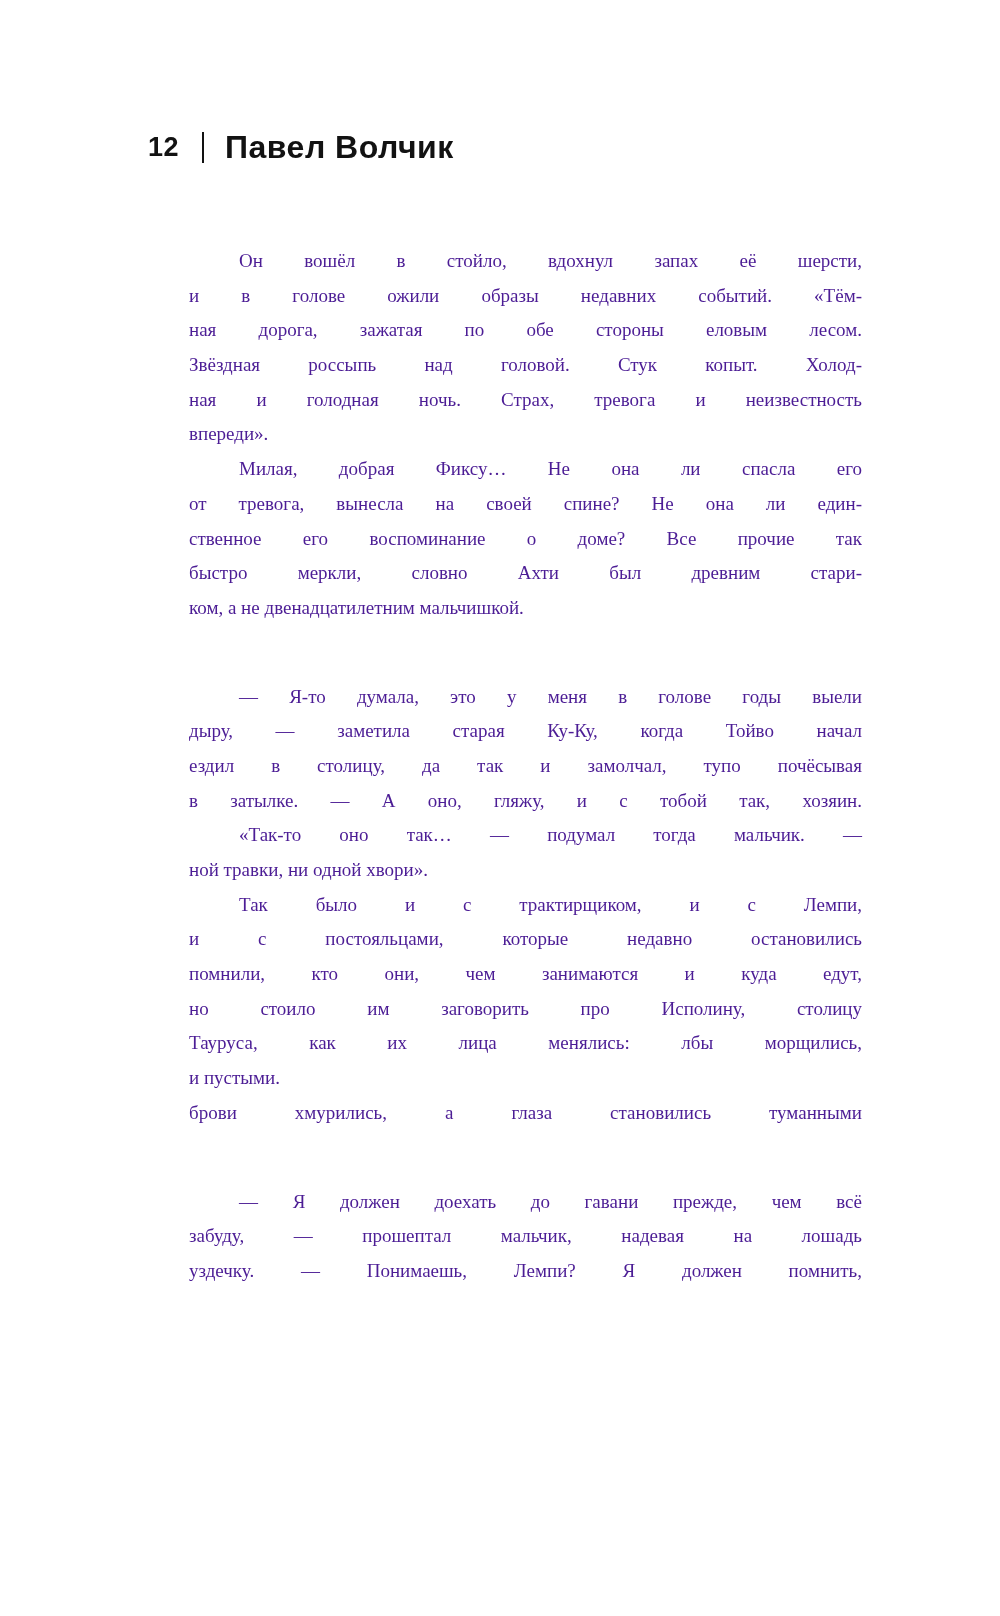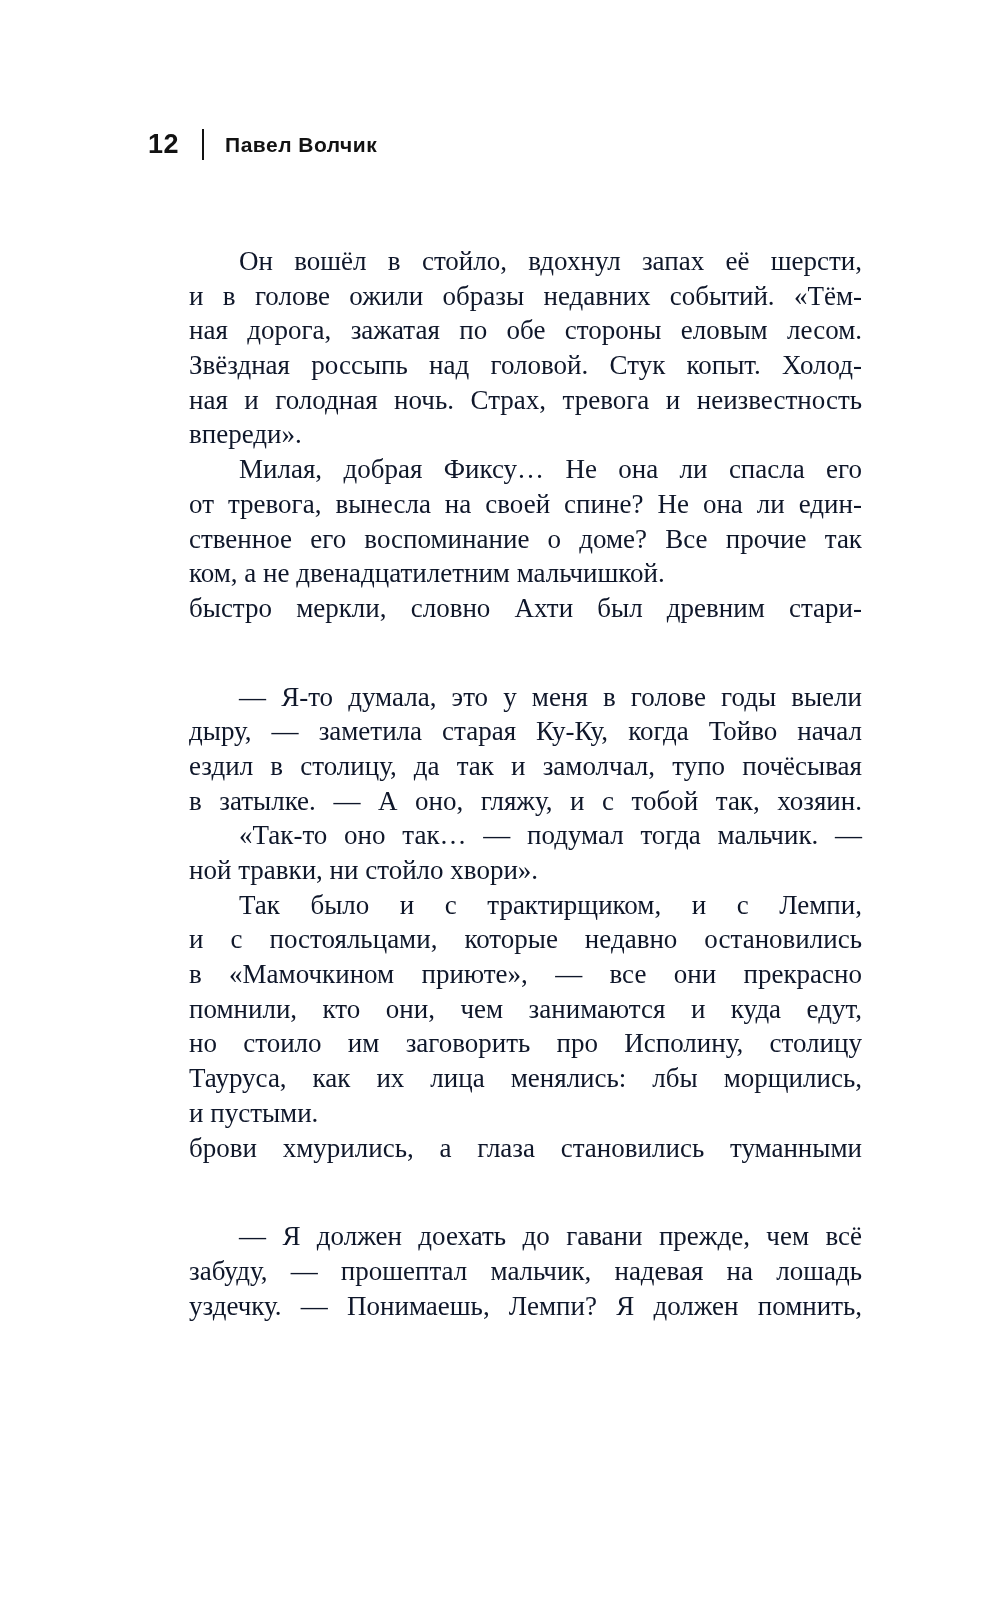--- a/index.html
+++ b/index.html
@@ -30,31 +30,31 @@
   .page-number {
     font-size: 27px;
   }
   .header-divider {
     width: 2px;
     height: 31px;
     background: #121212;
     margin: 0 21px 0 23px;
   }
   .running-title {
-    font-size: 21px;
+    font-size: 32px;
   }
   .page-body {
     position: absolute;
     left: 189px;
     top: 244px;
     width: 673px;
     font-family: "Liberation Serif", serif;
-    font-size: 27px;
+    font-size: 19px;
     line-height: 34.7px;
-    color: #0f172a;
+    color: #4c1d95;
   }
   .para { margin: 0; }
   .para.space-before { margin-top: 54px; }
   .line {
     height: 34.7px;
     text-align: justify;
     text-align-last: justify;
     white-space: nowrap;
   }
   .line.last { text-align-last: left; }
@@ -76,37 +76,36 @@
         <div class="line">и в голове ожили образы недавних событий. «Тём-</div>
         <div class="line">ная дорога, зажатая по обе стороны еловым лесом.</div>
         <div class="line">Звёздная россыпь над головой. Стук копыт. Холод-</div>
         <div class="line">ная и голодная ночь. Страх, тревога и неизвестность</div>
         <div class="line last">впереди».</div>
       </div>
       <div class="para">
         <div class="line indent">Милая, добрая Фиксу… Не она ли спасла его</div>
         <div class="line">от тревога, вынесла на своей спине? Не она ли един-</div>
         <div class="line">ственное его воспоминание о доме? Все прочие так</div>
+        <div class="line">быстро меркли, словно Ахти был древним стари-</div>
         <div class="line last">ком, а не двенадцатилетним мальчишкой.</div>
-        <div class="line">быстро меркли, словно Ахти был древним стари-</div>
       </div>
       <div class="para space-before">
         <div class="line indent">— Я-то думала, это у меня в голове годы выели</div>
         <div class="line">дыру, — заметила старая Ку-Ку, когда Тойво начал</div>
         <div class="line">ездил в столицу, да так и замолчал, тупо почёсывая</div>
         <div class="line">в затылке. — А оно, гляжу, и с тобой так, хозяин.</div>
       </div>
       <div class="para">
         <div class="line indent">«Так-то оно так… — подумал тогда мальчик. —</div>
-        <div class="line last">ной травки, ни стойло хвори».</div>
+        <div class="line last">ной травки, ни одной хвори».</div>
       </div>
       <div class="para">
         <div class="line indent">Так было и с трактирщиком, и с Лемпи,</div>
         <div class="line">и с постояльцами, которые недавно остановились</div>
-        <div class="line">в «Мамочкином приюте», — все они прекрасно</div>
         <div class="line">помнили, кто они, чем занимаются и куда едут,</div>
         <div class="line">но стоило им заговорить про Исполину, столицу</div>
         <div class="line">Тауруса, как их лица менялись: лбы морщились,</div>
         <div class="line last">и пустыми.</div>
         <div class="line">брови хмурились, а глаза становились туманными</div>
       </div>
       <div class="para space-before">
         <div class="line indent">— Я должен доехать до гавани прежде, чем всё</div>
         <div class="line">забуду, — прошептал мальчик, надевая на лошадь</div>
         <div class="line">уздечку. — Понимаешь, Лемпи? Я должен помнить,</div>

